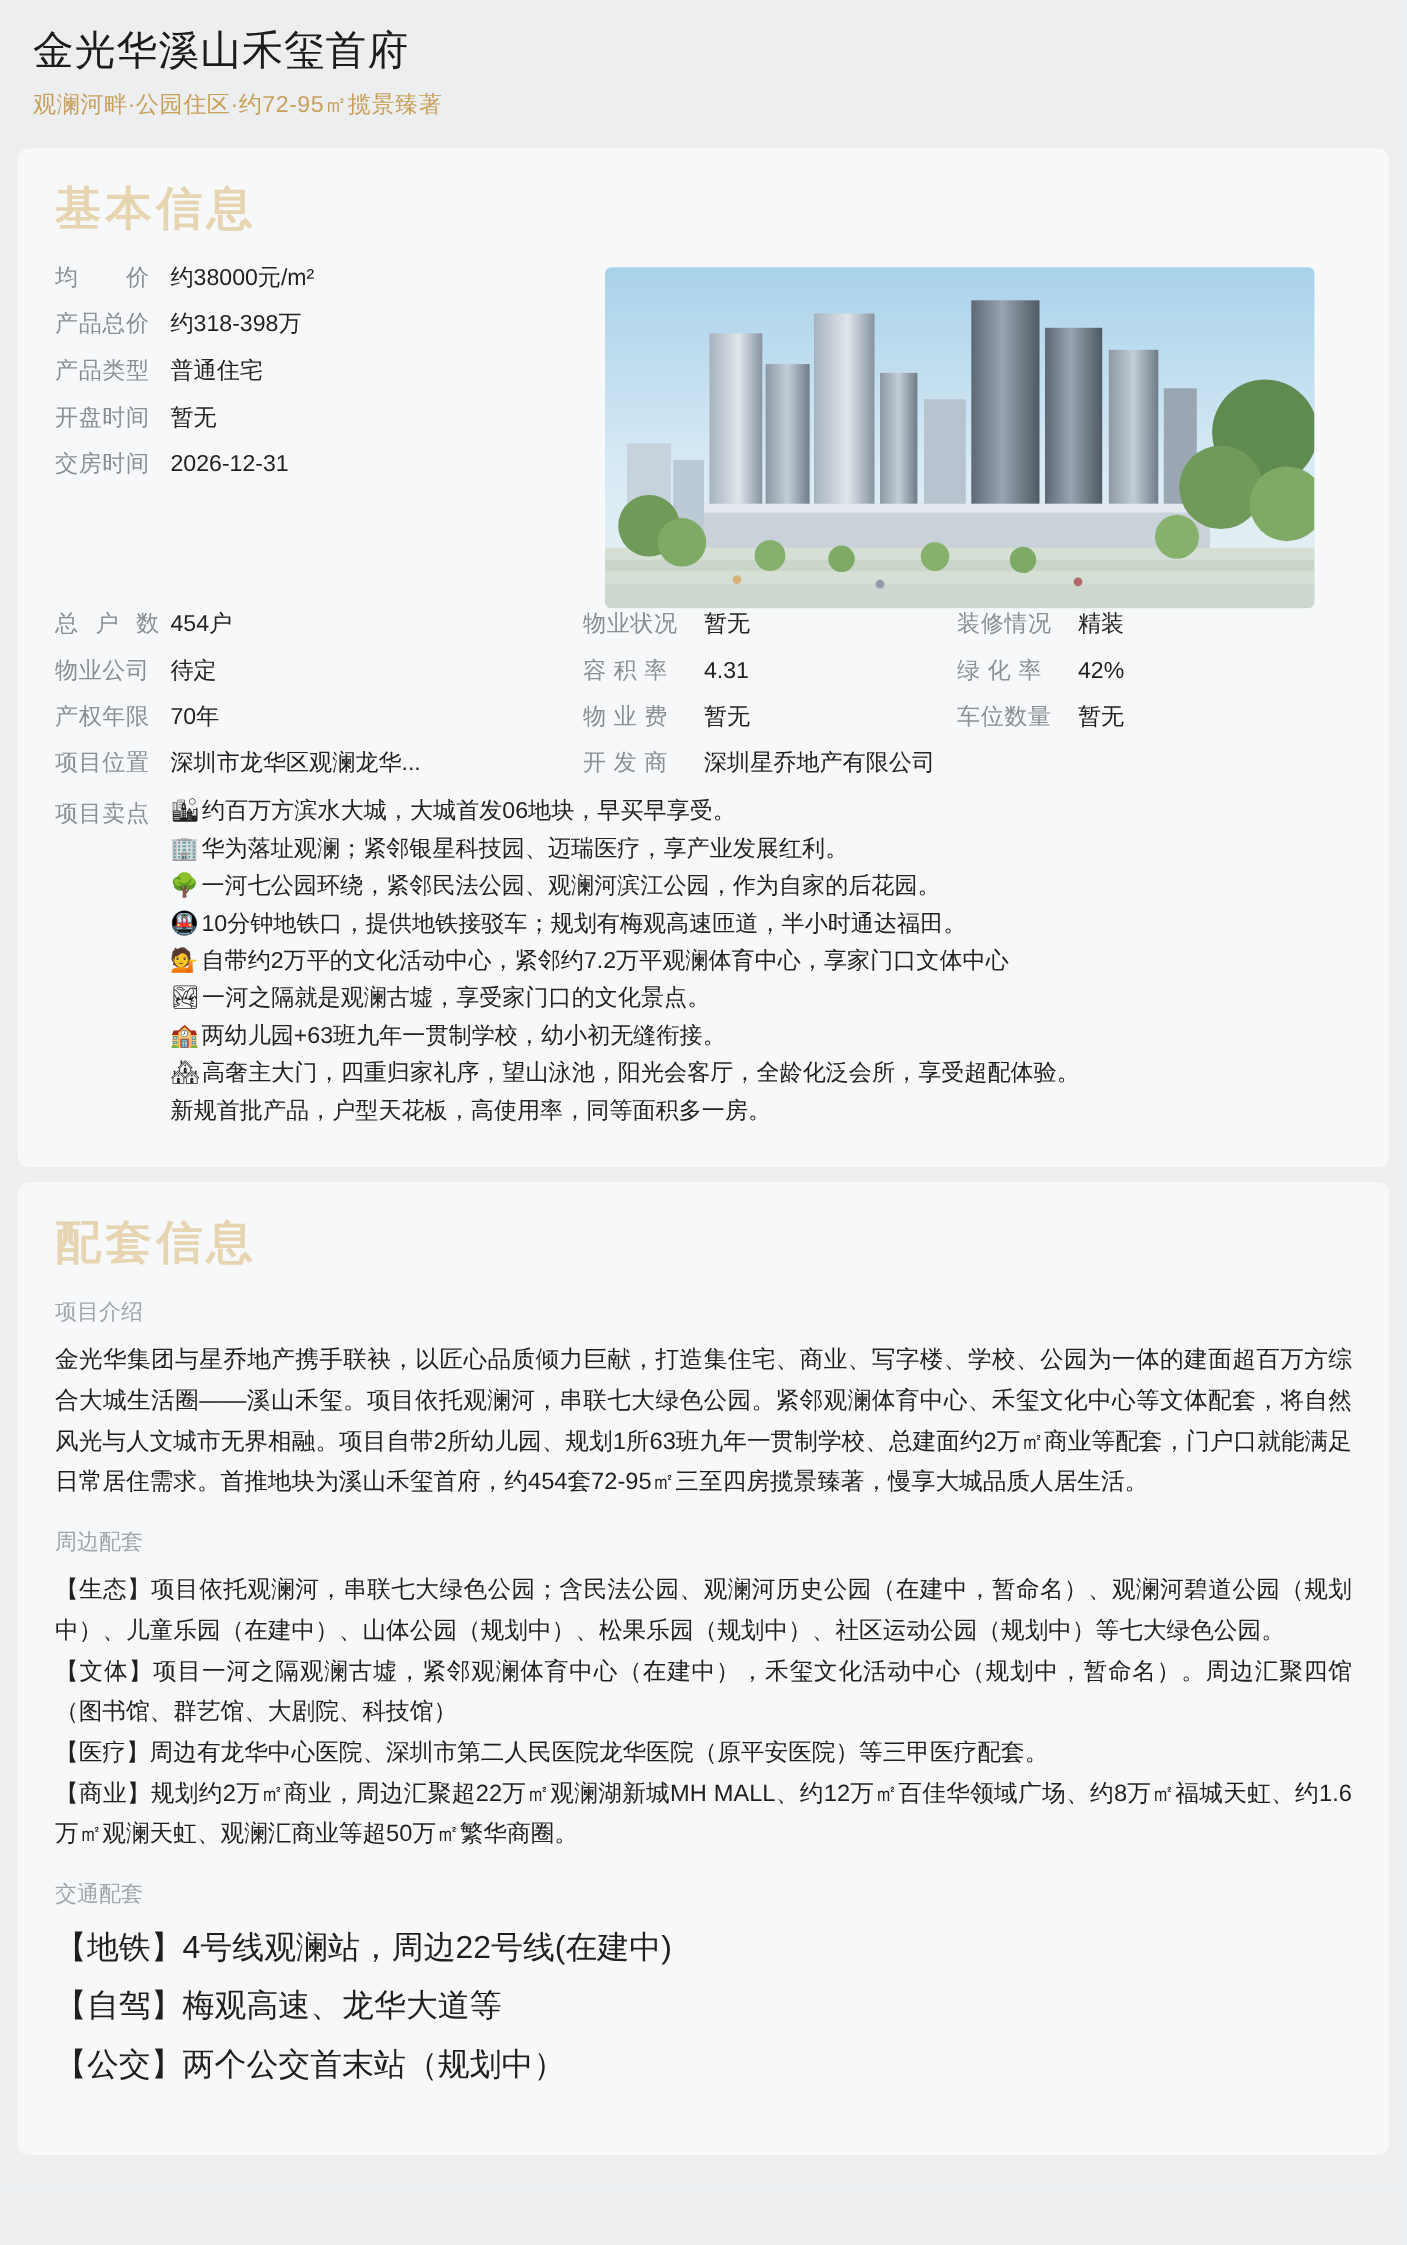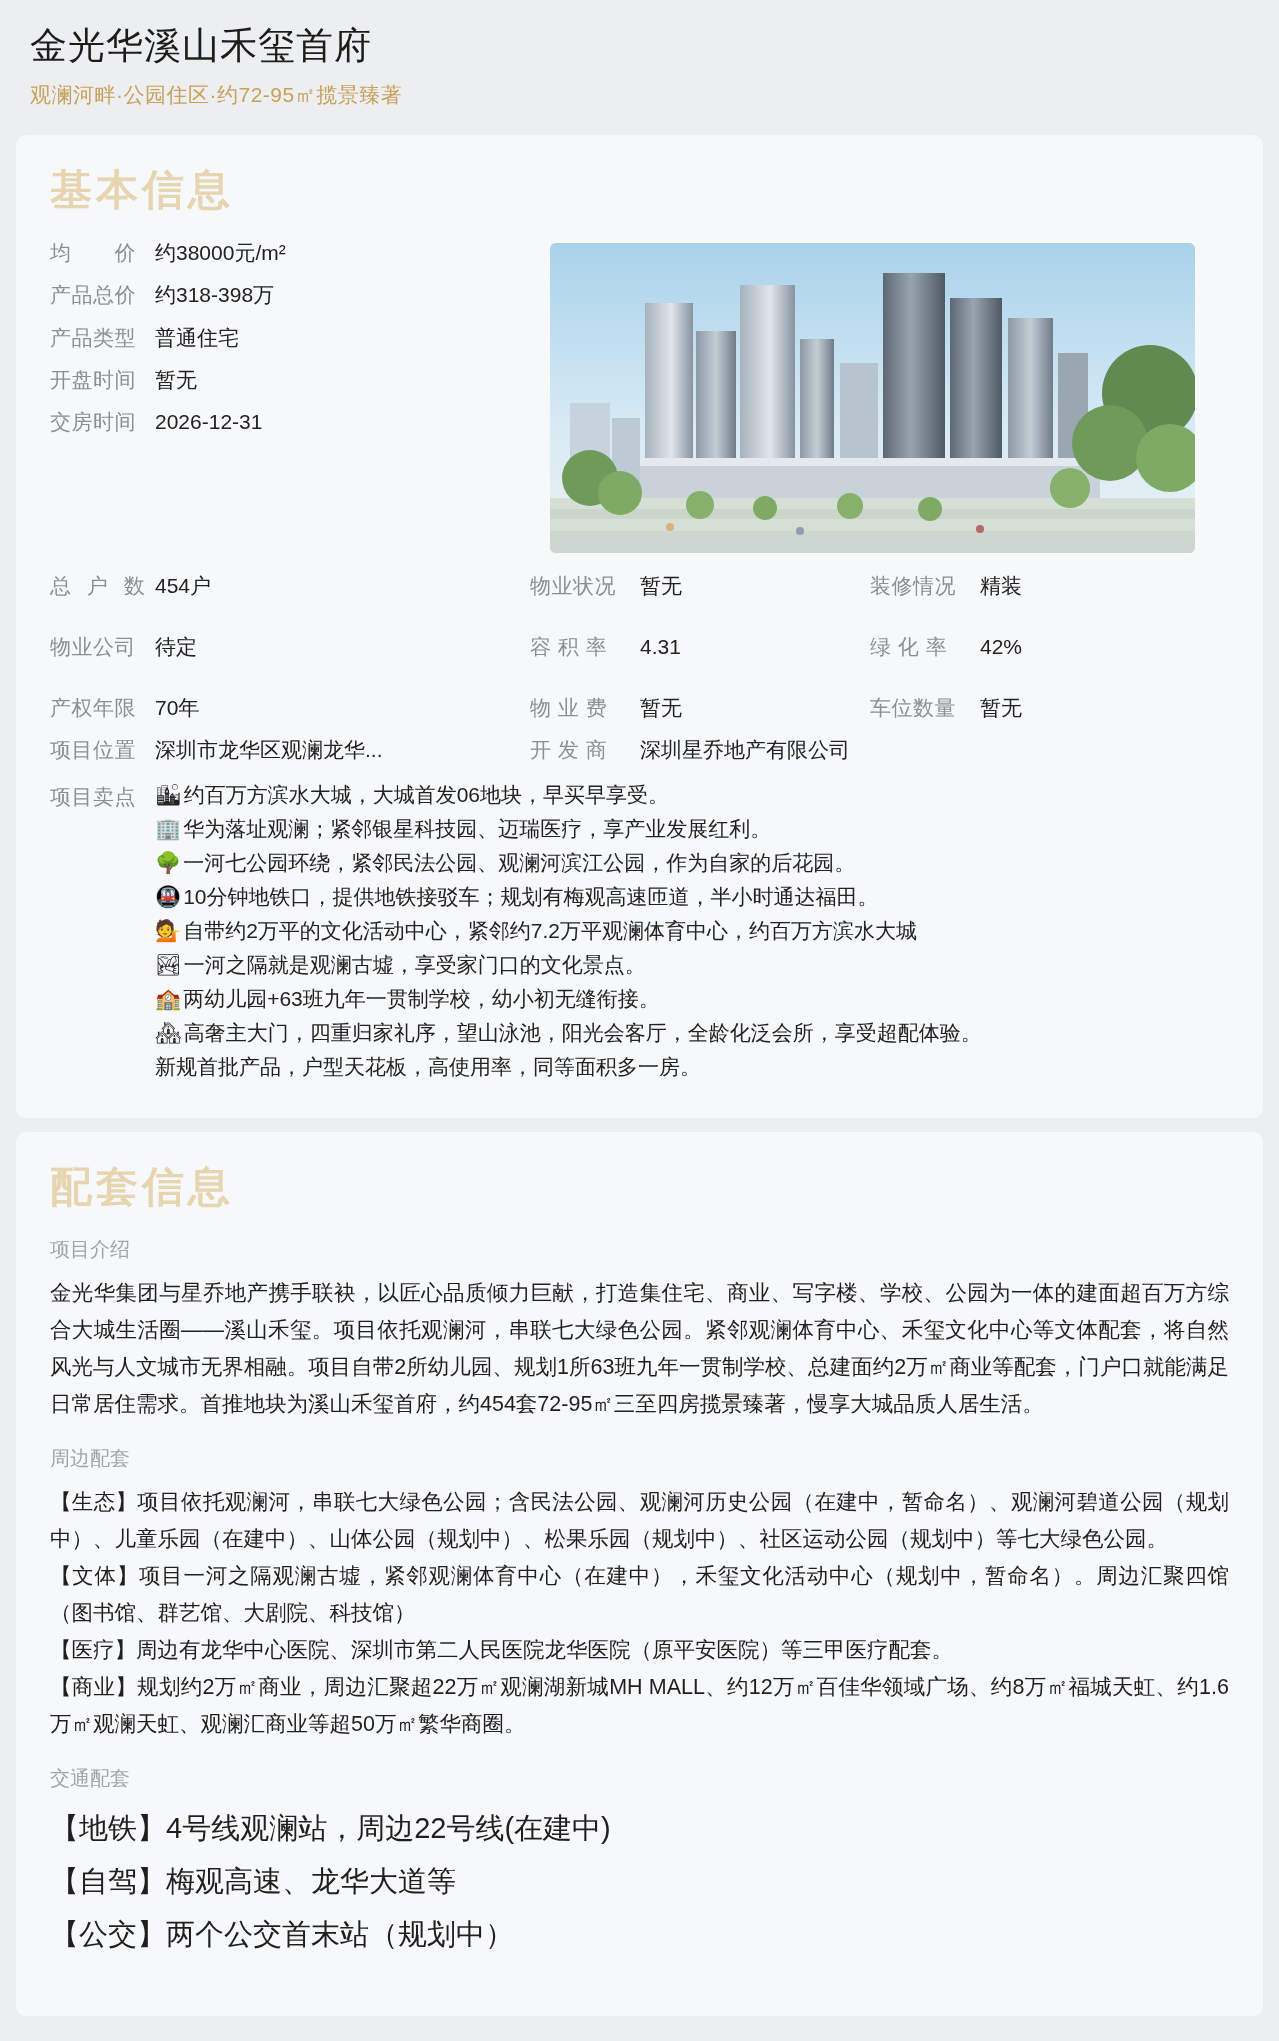--- a/index.html
+++ b/index.html
@@ -91,21 +91,21 @@
     display: flex;
     margin-bottom: 14px;
     font-size: 21px;
     align-items: flex-end;
   }
   .cell {
     display: flex;
     align-items: baseline;
   }
   .cell.c1 { flex: 0 0 480px; }
-  .cell.c2 { flex: 0 0 340px; margin-top: 19px; }
+  .cell.c2 { flex: 0 0 340px; }
   .cell.c3 { flex: 1 1 auto; }
   .cell .lab { width: 105px; flex: 0 0 105px; }
   .cell .lab.w2 { width: 110px; flex: 0 0 110px; }
   .sell {
     display: flex;
     font-size: 21px;
     line-height: 1.62;
     margin-top: 2px;
   }
   .sell .lab { flex: 0 0 105px; width: 105px; padding-top: 2px;}
@@ -296,21 +296,21 @@
         <div class="sell-line">
           <span class="emoji">🏢</span><span>华为落址观澜；紧邻银星科技园、迈瑞医疗，享产业发展红利。</span>
         </div>
         <div class="sell-line">
           <span class="emoji">🌳</span><span>一河七公园环绕，紧邻民法公园、观澜河滨江公园，作为自家的后花园。</span>
         </div>
         <div class="sell-line">
           <span class="emoji">🚇</span><span>10分钟地铁口，提供地铁接驳车；规划有梅观高速匝道，半小时通达福田。</span>
         </div>
         <div class="sell-line">
-          <span class="emoji">💁</span><span>自带约2万平的文化活动中心，紧邻约7.2万平观澜体育中心，约百万方滨水大城</span>
+          <span class="emoji">💁</span><span>自带约2万平的文化活动中心，紧邻约7.2万平观澜体育中心，享家门口文体中心</span>
         </div>
         <div class="sell-line">
           <span class="emoji">🏞</span><span>一河之隔就是观澜古墟，享受家门口的文化景点。</span>
         </div>
         <div class="sell-line">
           <span class="emoji">🏫</span><span>两幼儿园+63班九年一贯制学校，幼小初无缝衔接。</span>
         </div>
         <div class="sell-line">
           <span class="emoji">🏘</span><span>高奢主大门，四重归家礼序，望山泳池，阳光会客厅，全龄化泛会所，享受超配体验。</span>
         </div>

